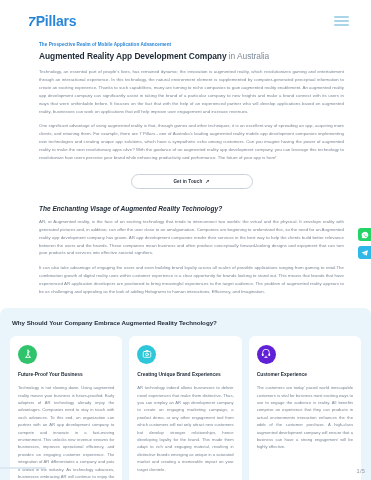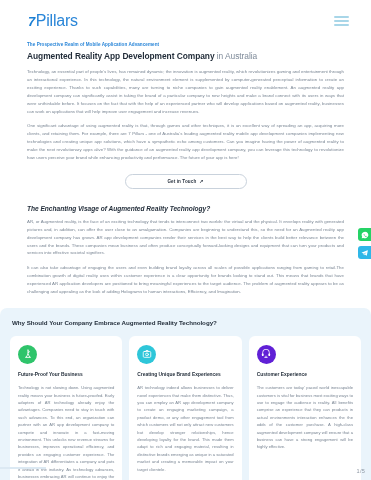--- a/index.html
+++ b/index.html
@@ -32,43 +32,43 @@
   }
   .logo-mark {
     font-size: 13px;
     font-weight: 700;
     color: #1b7fd4;
     font-style: italic;
     letter-spacing: -0.5px;
     line-height: 1;
   }
   .logo-word {
-    font-size: 16px;
-    font-weight: 400;
+    font-size: 14px;
+    font-weight: 700;
     color: #2a86d8;
     letter-spacing: -0.2px;
     line-height: 1;
     text-align: center;
   }
   .hamburger {
     width: 15px;
     display: flex;
     flex-direction: column;
     gap: 2.6px;
     cursor: pointer;
   }
   .hamburger span {
     display: block;
     height: 1.8px;
     background: #a8d6e8;
     border-radius: 1px;
   }
 
   
-  .content { padding: 0 27px; }
+  .content { padding: 0 27px; margin-left: 12px; }
 
   .eyebrow {
     font-size: 4.6px;
     font-weight: 700;
     color: #2a86d8;
     letter-spacing: 0.05px;
     margin-bottom: 4px;
   }
   h1.hero-title {
     font-size: 8.4px;

